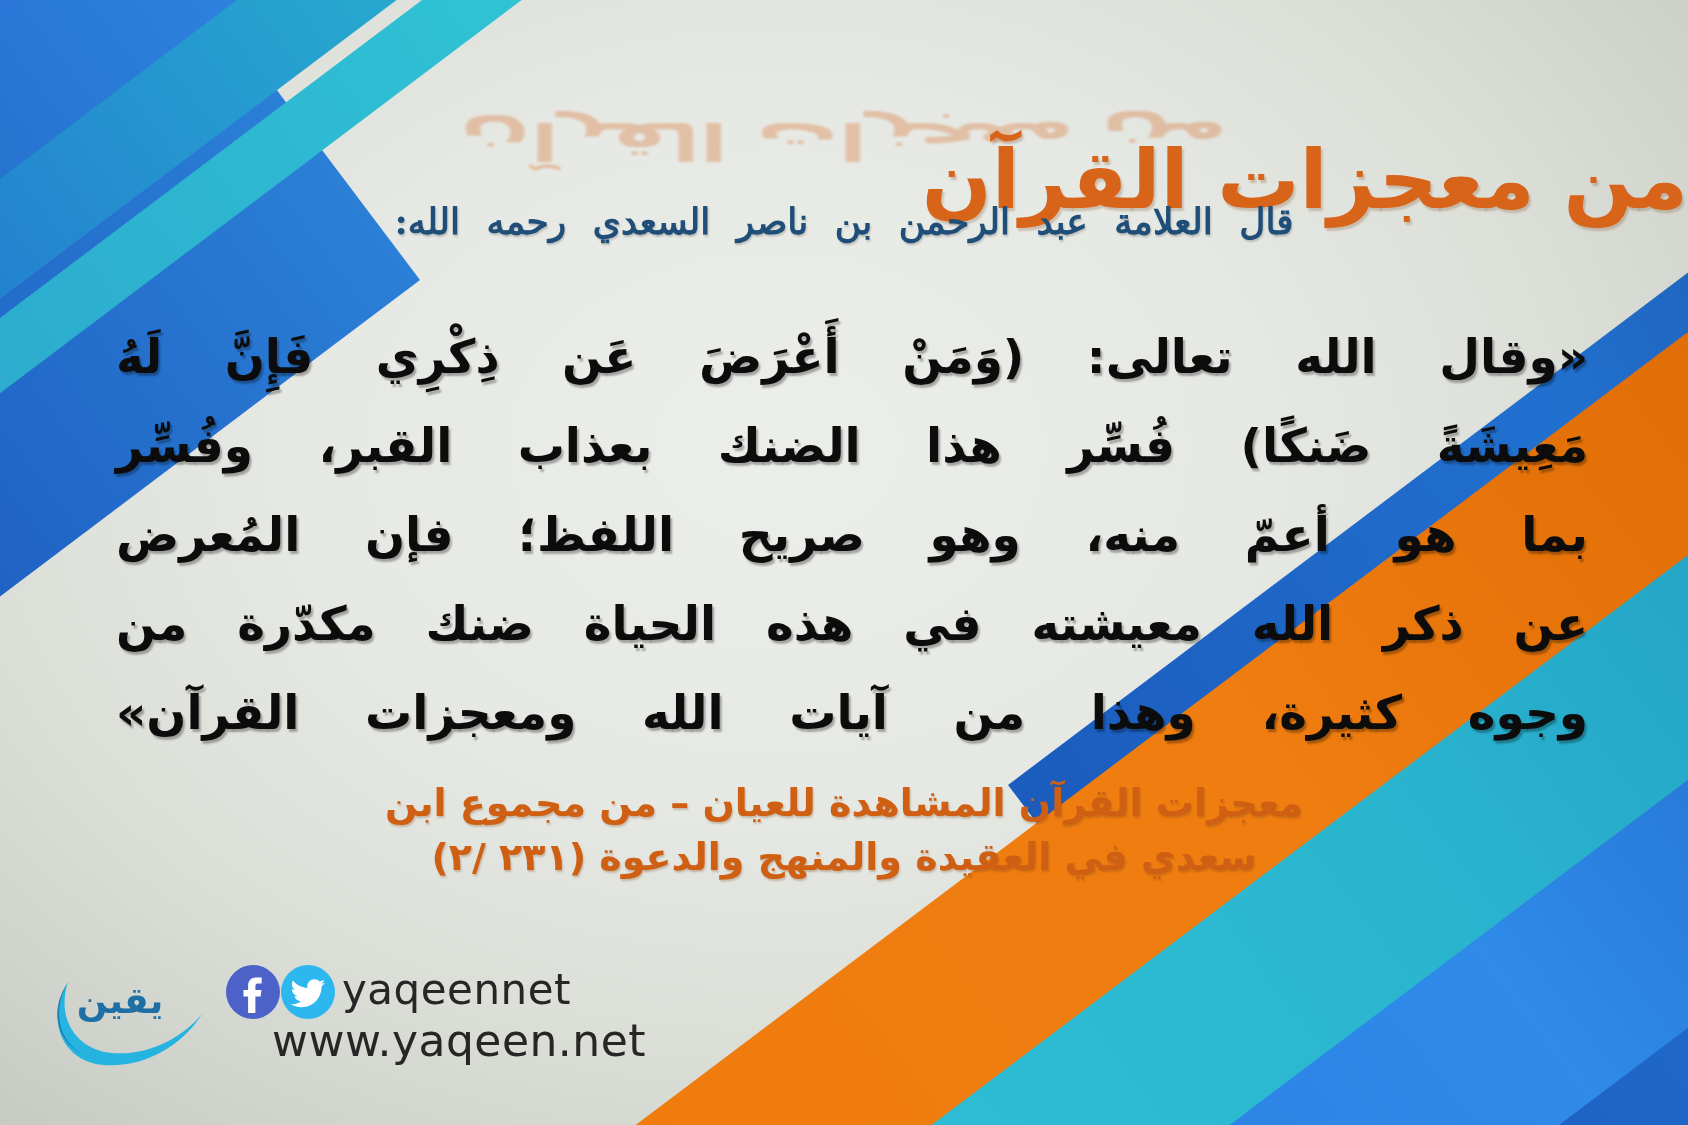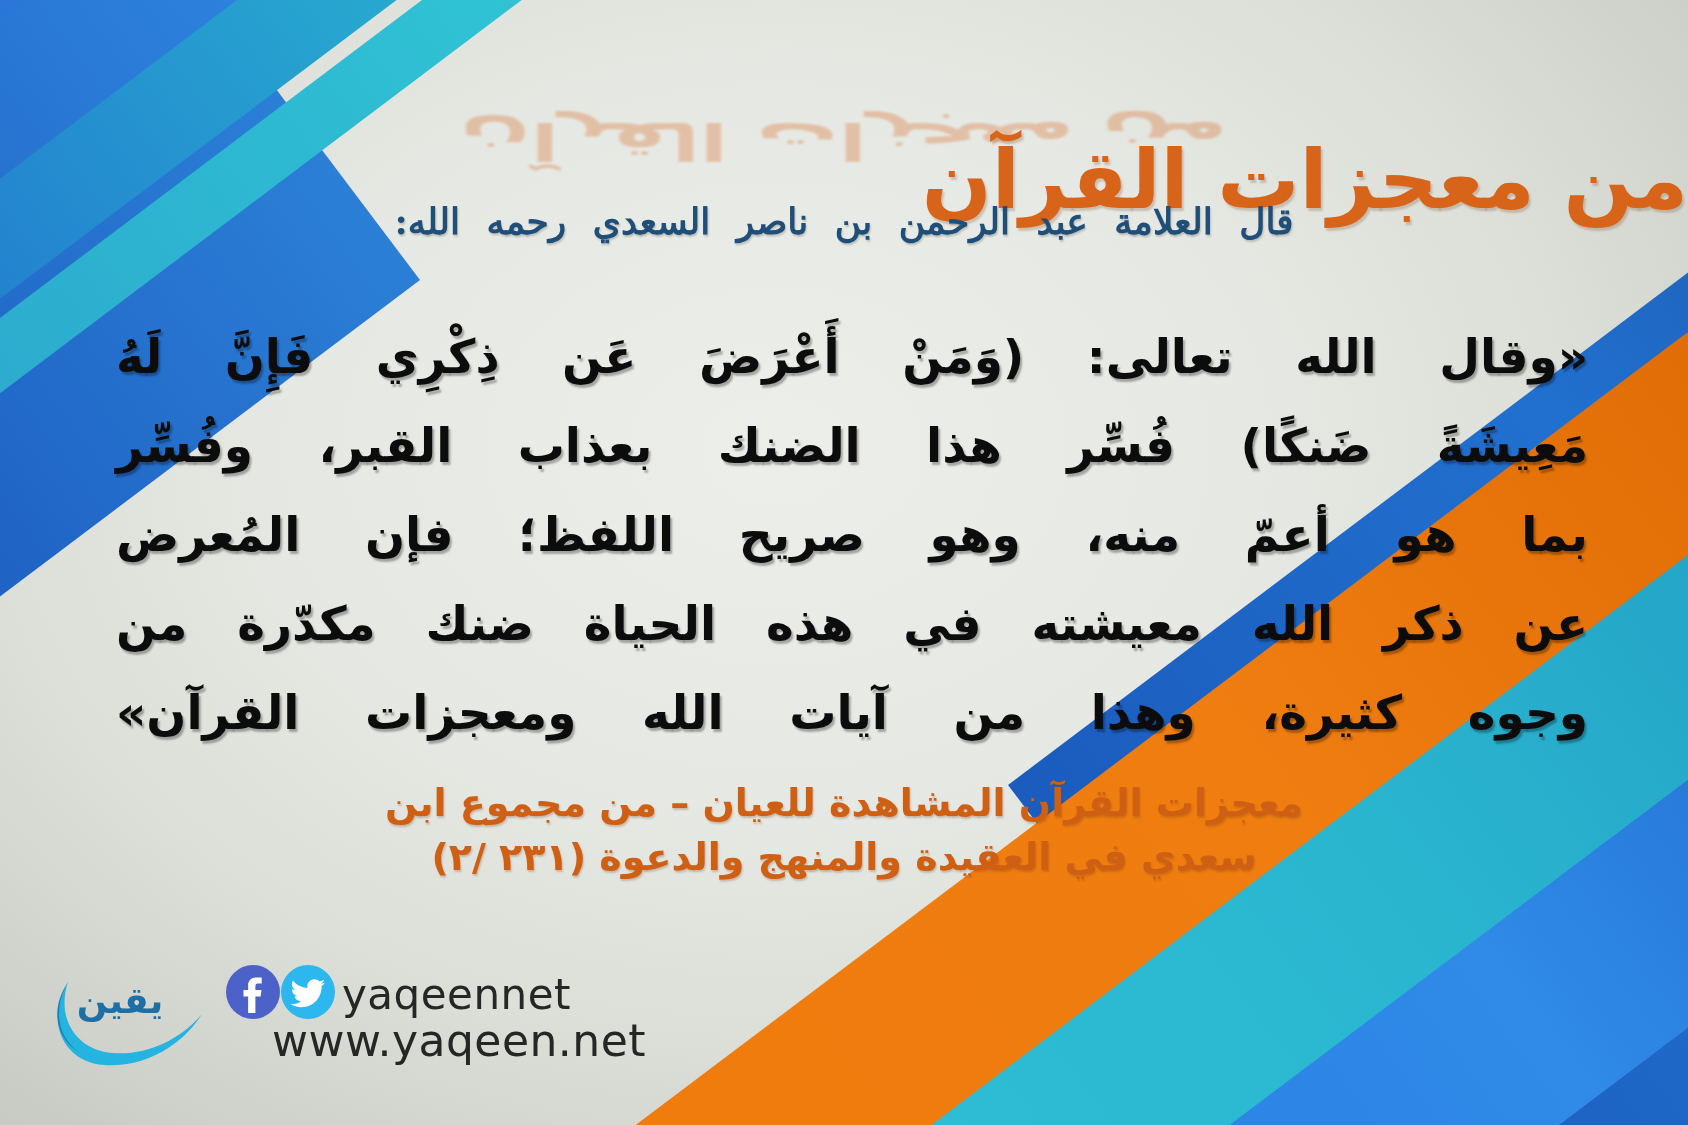--- a/index.html
+++ b/index.html
@@ -206,21 +206,21 @@
   }
 
   .social-block {
     display: flex;
     flex-direction: column;
     gap: 2px;
     padding-bottom: 4px;
   }
   .social-row {
     display: flex;
-    align-items: flex-end;
+    align-items: flex-start;
     gap: 1px;
   }
   .sicon {
     width: 54px;
     height: 54px;
     border-radius: 50%;
     display: flex;
     align-items: center;
     justify-content: center;
   }

